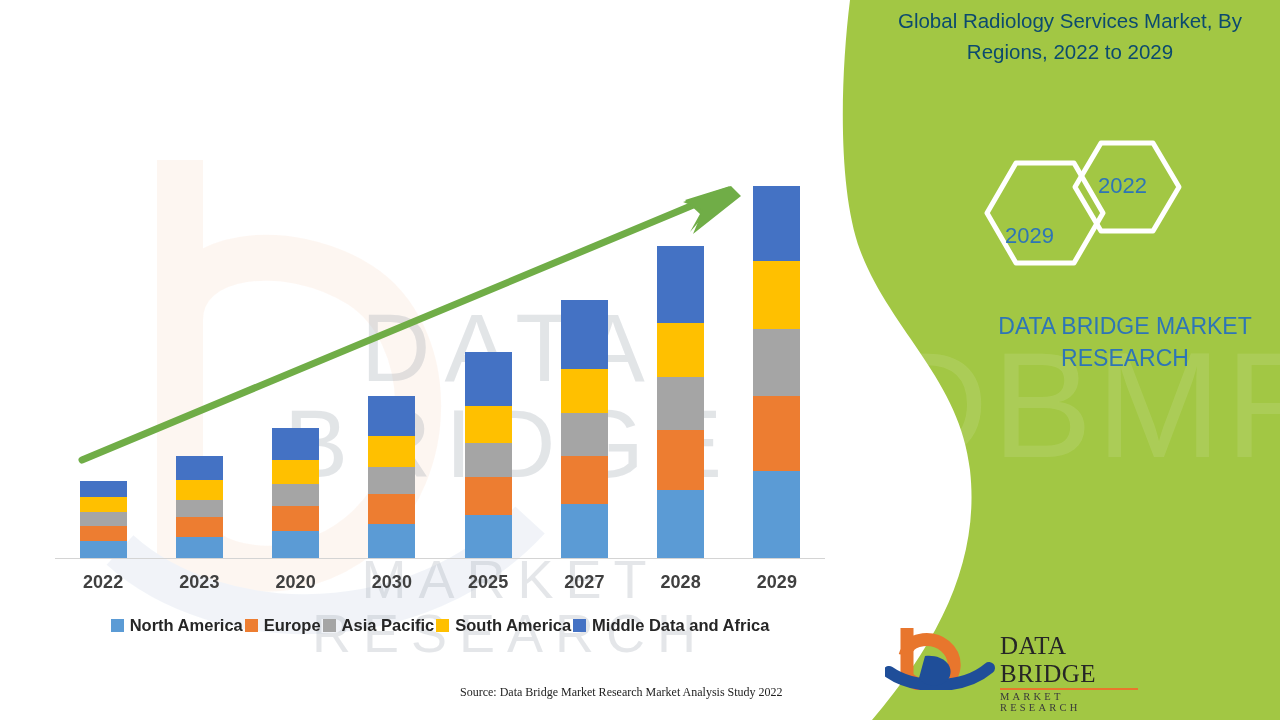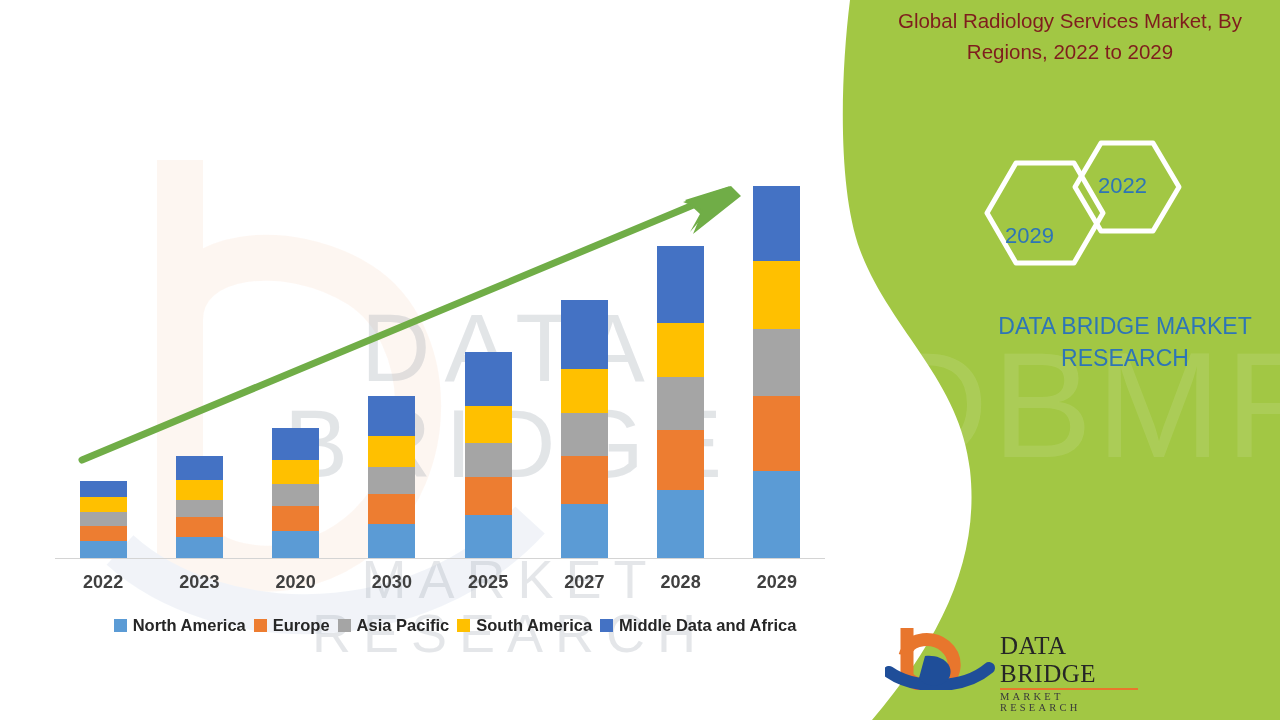--- a/index.html
+++ b/index.html
@@ -54,41 +54,41 @@
   .seg{width:100%;}
 
   .xlabels{
     position:absolute;left:55px;top:572px;width:770px;display:flex;
   }
   .xlabel{
     flex:1 1 0;text-align:center;color:#404040;font-size:18px;font-weight:bold;
   }
 
   .legend{
-    position:absolute;left:70px;top:616px;width:770px;
-    display:flex;justify-content:center;align-items:center;gap:8px;
+    position:absolute;left:55px;top:616px;width:770px;
+    display:flex;justify-content:center;align-items:center;gap:2px;
   }
   .legend-item{display:flex;align-items:center;gap:6px;}
   .legend-swatch{width:13px;height:13px;display:inline-block;}
   .legend-label{font-size:16.5px;font-weight:bold;color:#262626;white-space:nowrap;}
 
   .footer-left{
     position:absolute;left:60px;top:684px;font-size:12.5px;color:#222;
     font-family:"Liberation Serif", serif;
   }
   .footer-right{
     position:absolute;left:460px;top:685px;font-size:12px;color:#222;
     font-family:"Liberation Serif", serif;
   }
 
   
   .green-panel{position:absolute;left:820px;top:0;width:460px;height:720px;}
   .panel-title{
     position:absolute;left:860px;top:0px;width:420px;height:62px;
-    color:#7f1d1d;font-size:20.5px;line-height:31px;text-align:center;
+    color:#0c4a6e;font-size:20.5px;line-height:31px;text-align:center;
     padding-top:5px;box-sizing:border-box;
   }
   .hex-wrap{position:absolute;left:975px;top:135px;width:230px;height:160px;}
   .hex-label{
     position:absolute;color:#2E75B6;font-size:22px;
     font-family:"Liberation Sans", sans-serif;
   }
   .hex-label.y2022{left:123px;top:38px;}
   .hex-label.y2029{left:30px;top:88px;}
 
@@ -244,20 +244,21 @@
       <div class="legend-item">
         <span class="legend-swatch" style="background: rgb(255, 192, 0);"></span>
         <span class="legend-label">South America</span>
       </div>
       <div class="legend-item">
         <span class="legend-swatch" style="background: rgb(68, 114, 196);"></span>
         <span class="legend-label">Middle Data and Africa</span>
       </div>
     </div>
 
+  <div class="footer-right">Source: Data Bridge Market Research Market Analysis Study 2022</div>
 
   <svg class="green-panel" viewBox="0 0 460 720" preserveAspectRatio="none">
     <path d="M30 0 L460 0 L460 720 L52 720 C120 640 160 560 150 470 C140 380 70 330 40 250 C18 190 20 80 30 0 Z" fill="#A2C744"></path>
   </svg>
 
   <div class="panel-title">Global Radiology Services Market, By Regions, 2022 to 2029</div>
 
   <div class="panel-wm">DBMR</div>
 
   <div class="hex-wrap">

